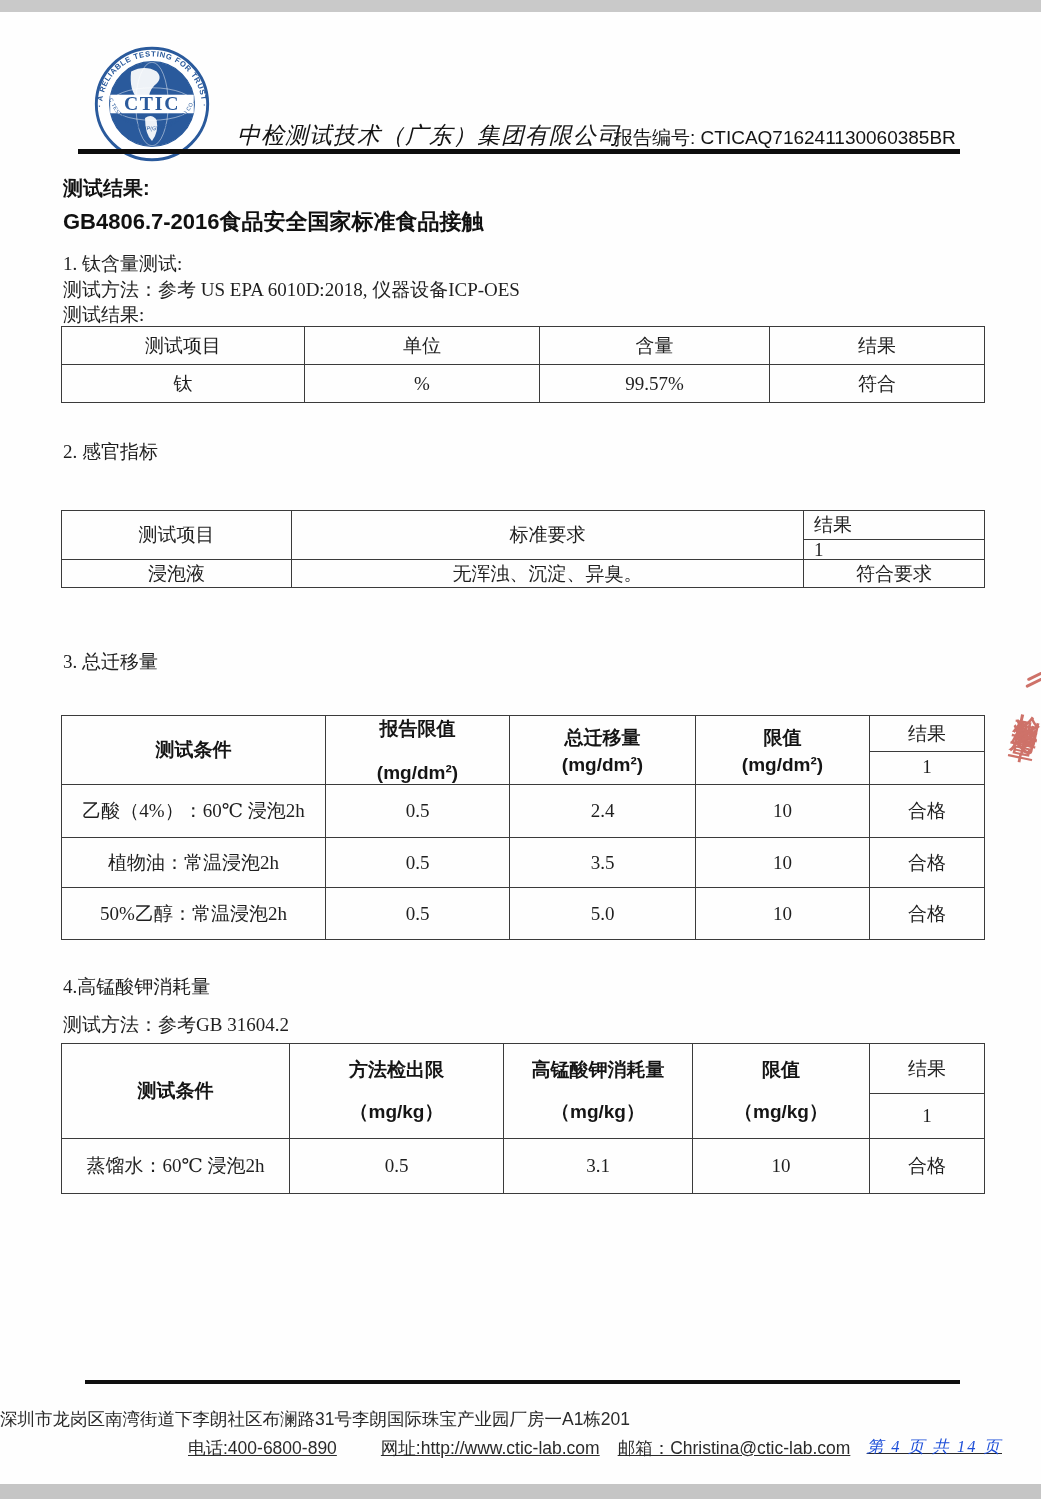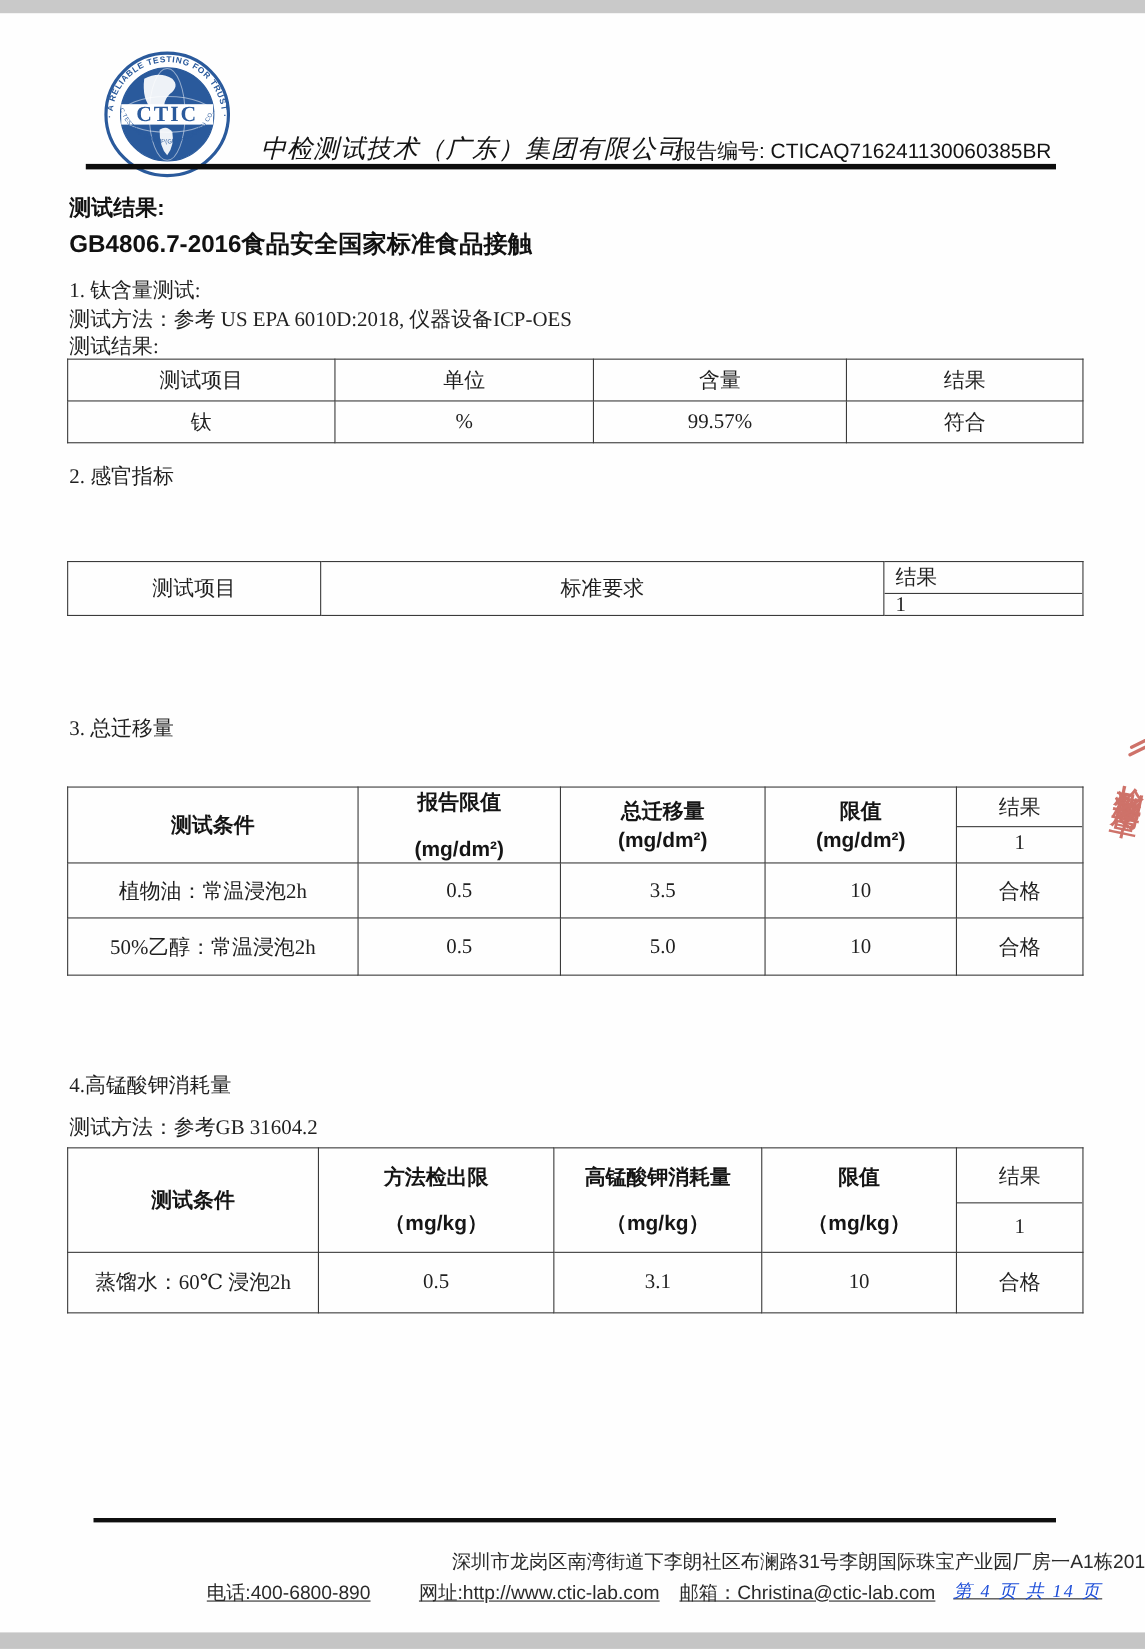--- a/index.html
+++ b/index.html
@@ -42,21 +42,21 @@
            align-items:center; gap:9px; transform:rotate(12deg); color:#c65a50; opacity:.85; }
   .stamp-mark { position:relative; width:30px; height:16px; }
   .stamp-mark::before, .stamp-mark::after { content:""; position:absolute; left:2px; width:26px; height:3px;
            background:#c65a50; transform:rotate(-38deg); border-radius:2px; }
   .stamp-mark::before { top:2px; } .stamp-mark::after { top:9px; }
   .stamp-text { writing-mode:vertical-rl; font-size:26px; font-weight:700; letter-spacing:5px;
            font-family:"Liberation Sans","DejaVu Sans",sans-serif; }
 
   
   .footer-rule { position:absolute; left:85px; top:1380px; width:875px; height:4px; background:#0f0f0f; }
-  .footer-address { position:absolute; left:0; top:1407px; width:1041px; text-align:right; font-size:17.5px;
+  .footer-address { position:absolute; left:0; top:1407px; width:1041px; text-align:left; font-size:17.5px;
            font-family:"Liberation Sans","DejaVu Sans",sans-serif; color:#2a2a2a; }
   .footer-contact { position:absolute; left:188px; top:1436px; width:814px; display:flex; align-items:flex-start;
            font-size:17.5px; font-family:"Liberation Sans","DejaVu Sans",sans-serif; color:#2a2a2a; white-space:nowrap;text-decoration:underline; }
   .footer-contact .web { margin-left:44px; }
   .footer-contact .mail { margin-left:18px; }
   .page-info { margin-left:auto; font-family:"Liberation Serif","DejaVu Serif",serif; font-style:italic;
            font-size:16.5px; color:#1d4ed8; letter-spacing:2px; }
 </style>
 </head>
 <body>
@@ -116,37 +116,42 @@
     </tr>
     <tr style="height:38px;">
       <td>钛</td>
       <td>%</td>
       <td>99.57%</td>
       <td>符合</td>
     </tr>
   </tbody>
     </table>
 
-  <div class="abs body-txt" style="top:420px;text-align:right;">2.  感官指标</div>
+  <div class="abs body-txt" style="top:439px;text-align:right;">2.  感官指标</div>
 
   <table class="t" style="left:61px; top:510px; width:924px;">
     <colgroup>
         <col style="width:230px">
         <col style="width:512px">
         <col>
       </colgroup>
     <tbody>
         <tr style="height:48px;">
       <td class="left">测试项目</td>
       <td class="left">标准要求</td>
       <td class="split left-split">
         <div class="sp-top" style="height:28px;">结果</div>
         <div class="sp-bot" style="height:19px;">1</div>
       </td>
     </tr>
+    <tr style="height:28px;">
+      <td class="left">浸泡液</td>
+      <td class="left">无浑浊、沉淀、异臭。</td>
+      <td class="left">符合要求</td>
+    </tr>
   </tbody>
     </table>
 
   <div class="abs body-txt" style="top:649px;">3.  总迁移量</div>
 
   <table class="t" style="left:61px; top:715px; width:924px;">
     <colgroup>
         <col style="width:264px">
         <col style="width:184px">
         <col style="width:186px">
@@ -171,20 +176,27 @@
       <td>
         <div class="twoline" style="gap:3px;">
           <span class="hdr-bold">限值</span>
           <span class="hdr-bold">(mg/dm²)</span>
         </div>
       </td>
       <td class="split">
         <div class="sp-top" style="height:33px;">结果</div>
         <div class="sp-bot" style="height:31px;">1</div>
       </td>
+    </tr>
+    <tr style="height:53px;">
+      <td>乙酸（4%）：60℃ 浸泡2h</td>
+      <td>0.5</td>
+      <td>2.4</td>
+      <td>10</td>
+      <td>合格</td>
     </tr>
     <tr style="height:50px;">
       <td>植物油：常温浸泡2h</td>
       <td>0.5</td>
       <td>3.5</td>
       <td>10</td>
       <td>合格</td>
     </tr>
     <tr style="height:52px;">
       <td>50%乙醇：常温浸泡2h</td>

